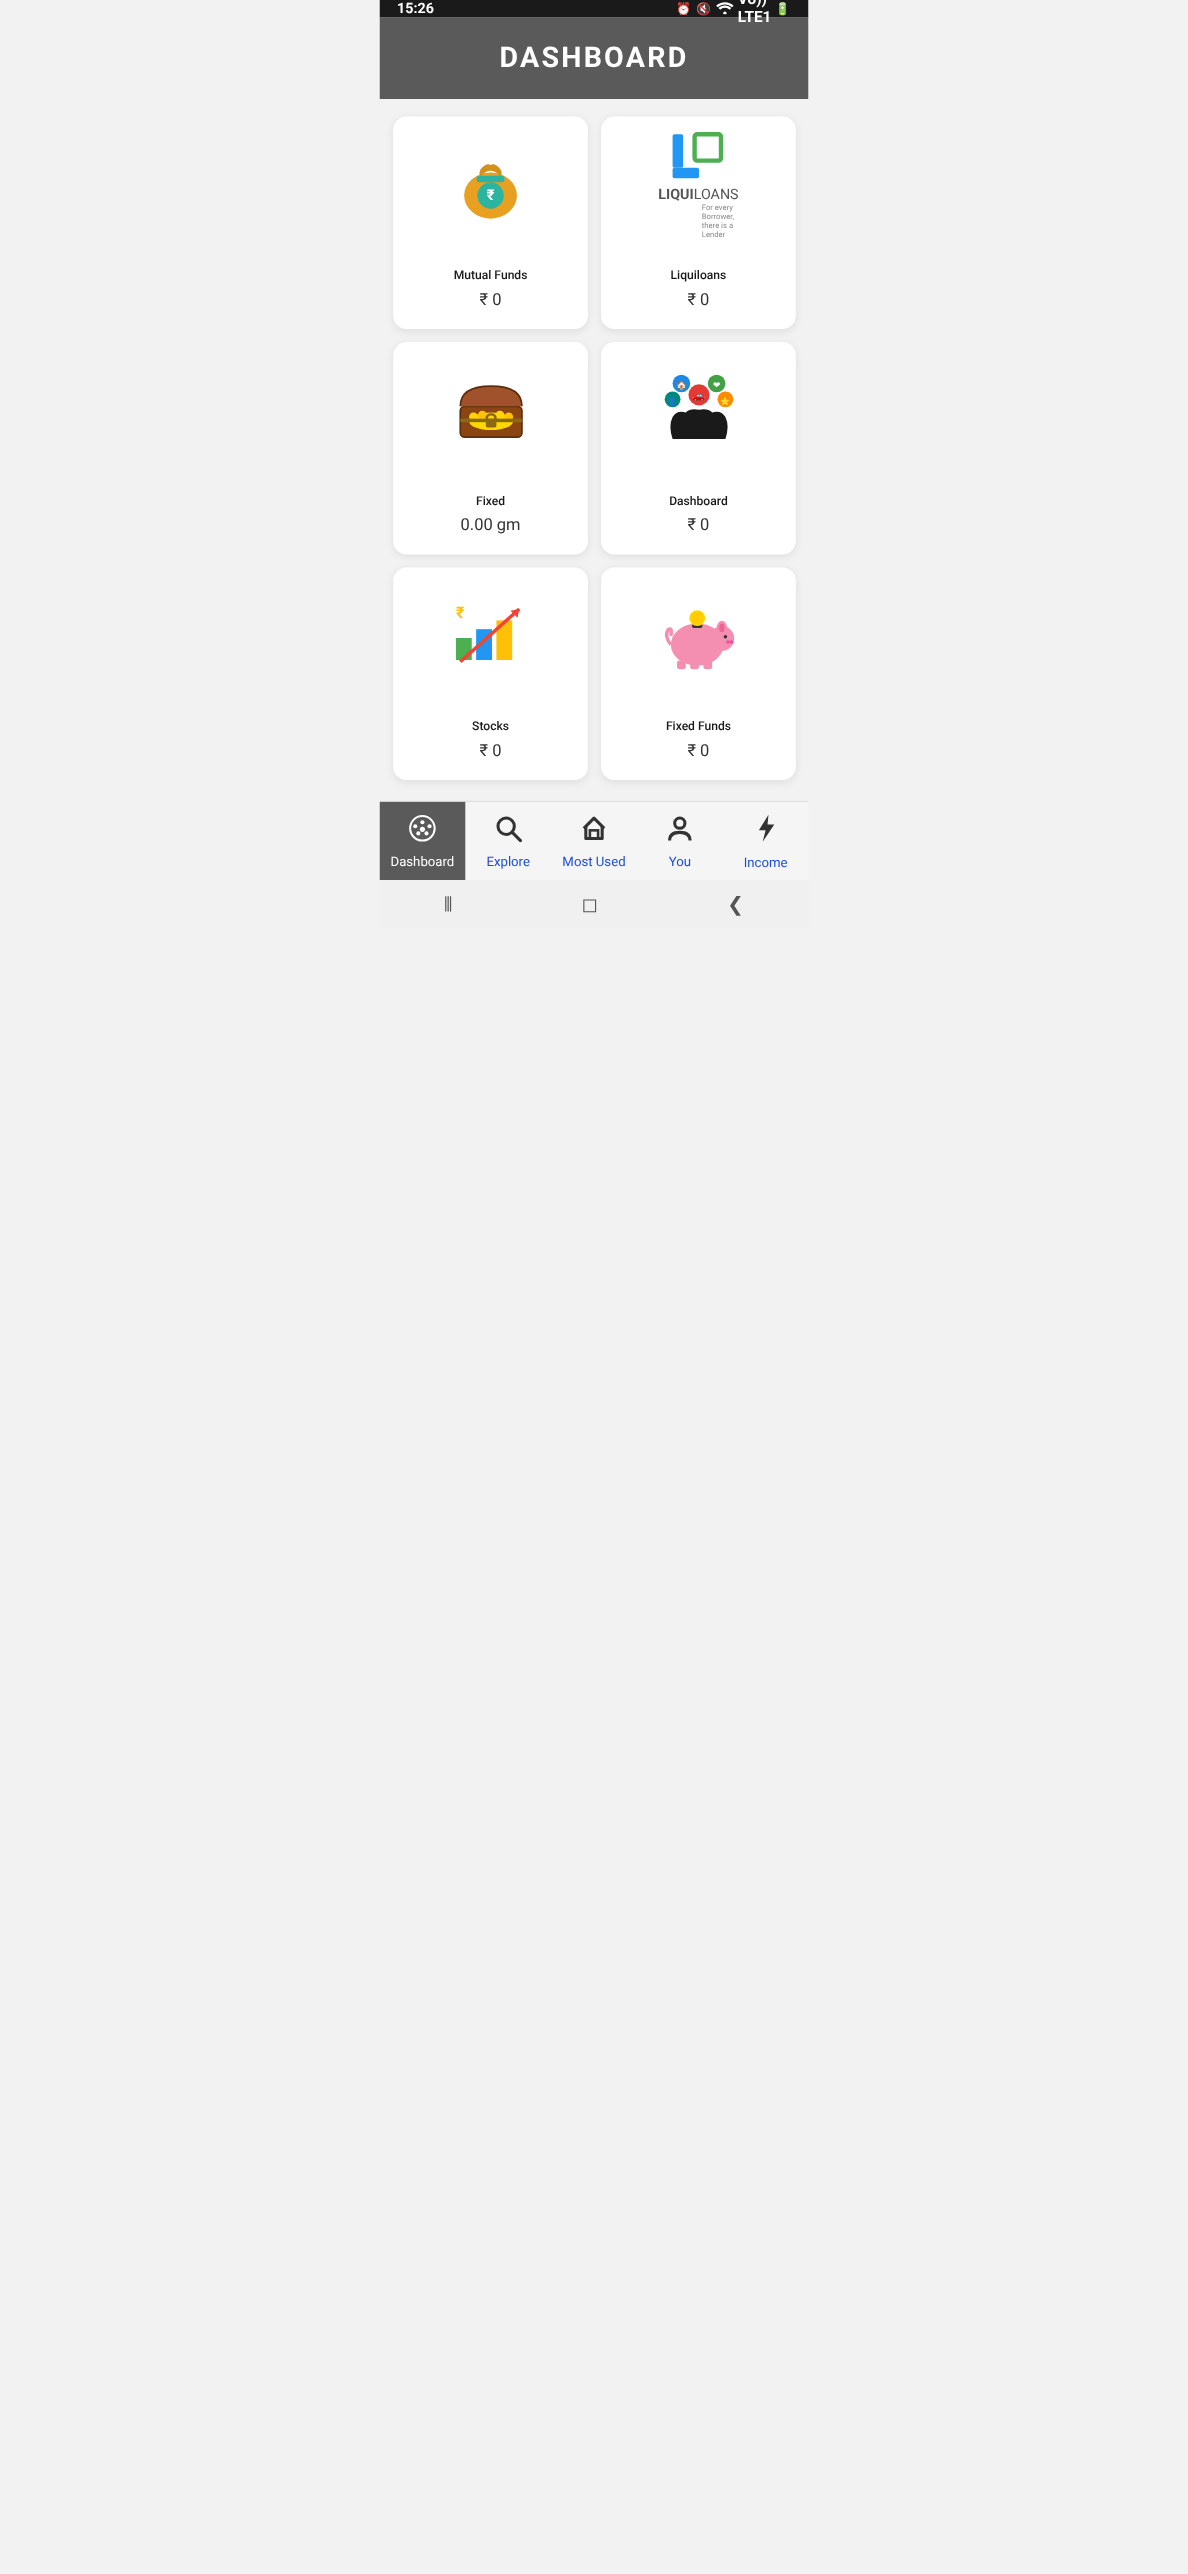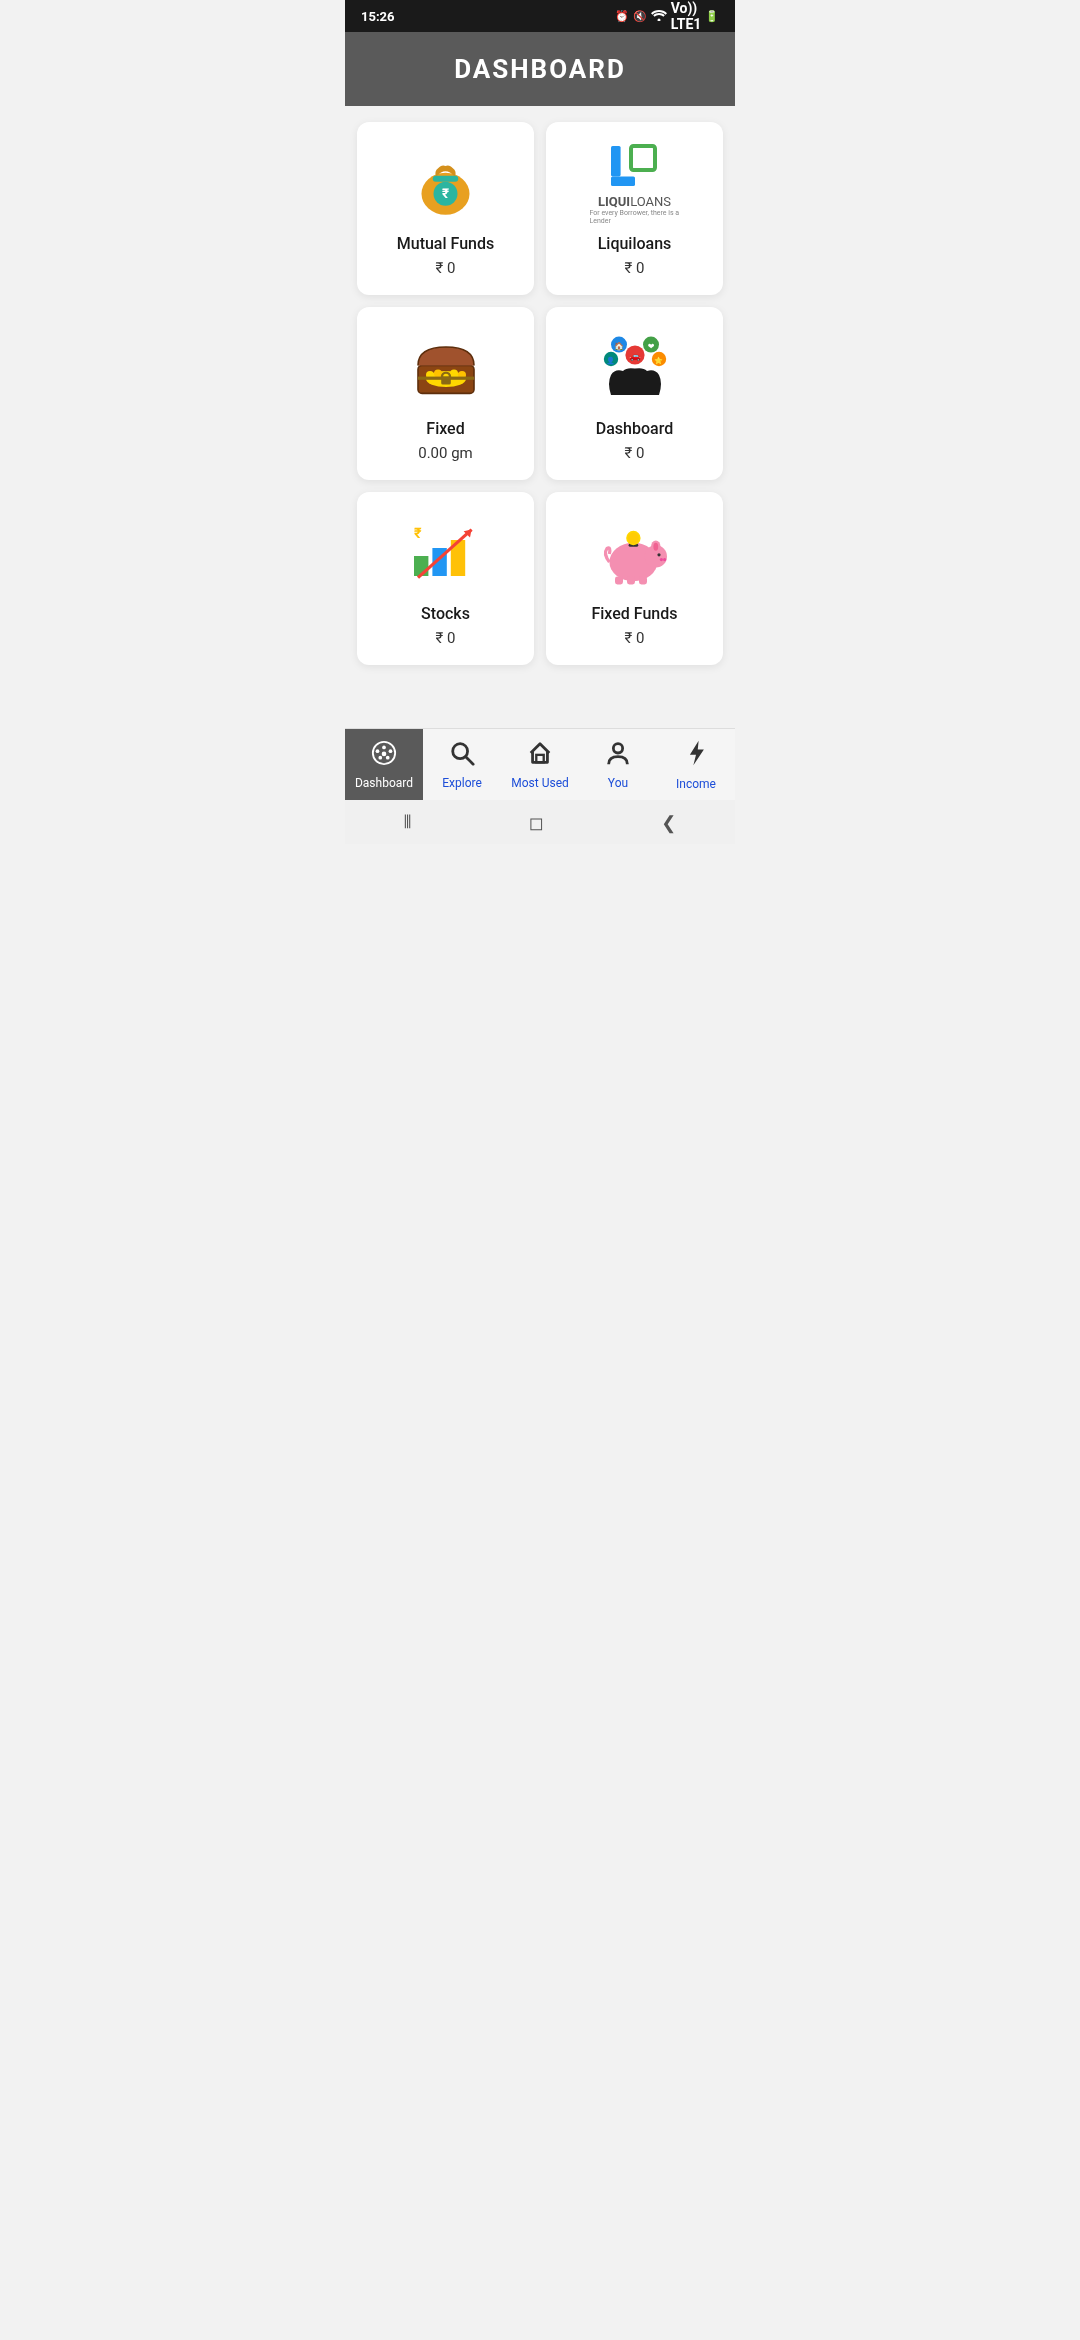--- a/index.html
+++ b/index.html
@@ -20,21 +20,21 @@
     }
 
     
     .status-bar {
       background: #1a1a1a;
       color: white;
       display: flex;
       justify-content: space-between;
       align-items: center;
       padding: 6px 16px;
-      height: 32px;
+      height: 16px;
       font-size: 13px;
       font-weight: bold;
     }
 
     .status-bar-right {
       display: flex;
       align-items: center;
       gap: 4px;
       font-size: 11px;
     }
@@ -83,25 +83,26 @@
     .card-icon {
       width: 90px;
       height: 80px;
       display: flex;
       align-items: center;
       justify-content: center;
       margin-bottom: 12px;
     }
 
     .card-title {
-      font-size: 16px;
+      font-size: 11px;
       font-weight: 500;
       color: #1a1a1a;
       margin-bottom: 6px;
       text-align: left;
+      margin-top: 26px;
     }
 
     .card-value {
       font-size: 15px;
       color: #333;
       text-align: center;
     }
 
     
     .bottom-nav {
@@ -176,20 +177,21 @@
     .liqui-text {
       font-size: 13px;
       font-weight: bold;
       color: #555;
       margin-top: 2px;
     }
 
     .liqui-subtext {
       font-size: 7px;
       color: #888;
+      margin-left: 48px;
     }
 
   </style>
 </head>
 <body>
 
 <div class="status-bar">
   <span>15:26</span>
   <div class="status-bar-right">
     <span>⏰</span>

